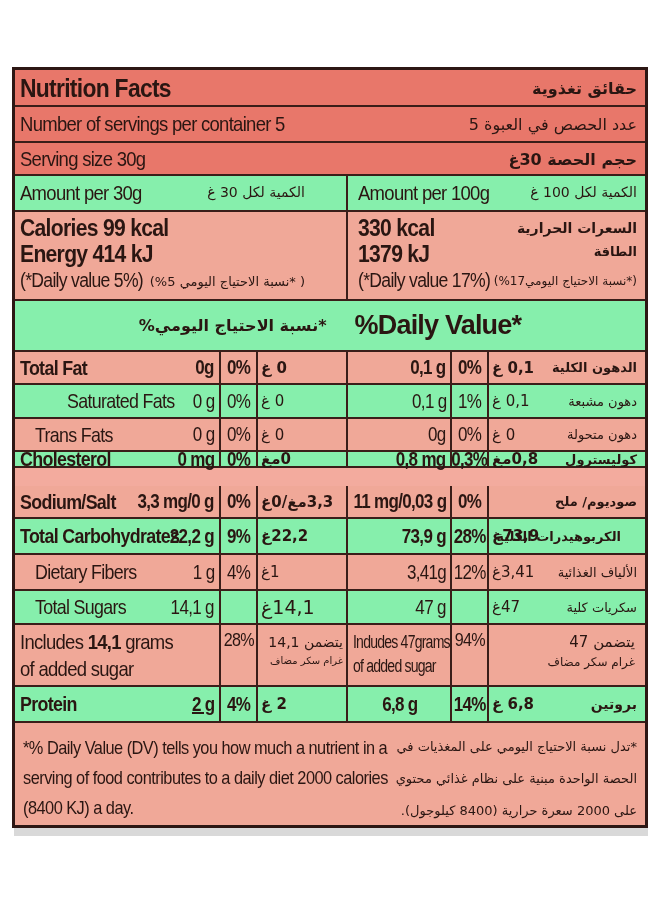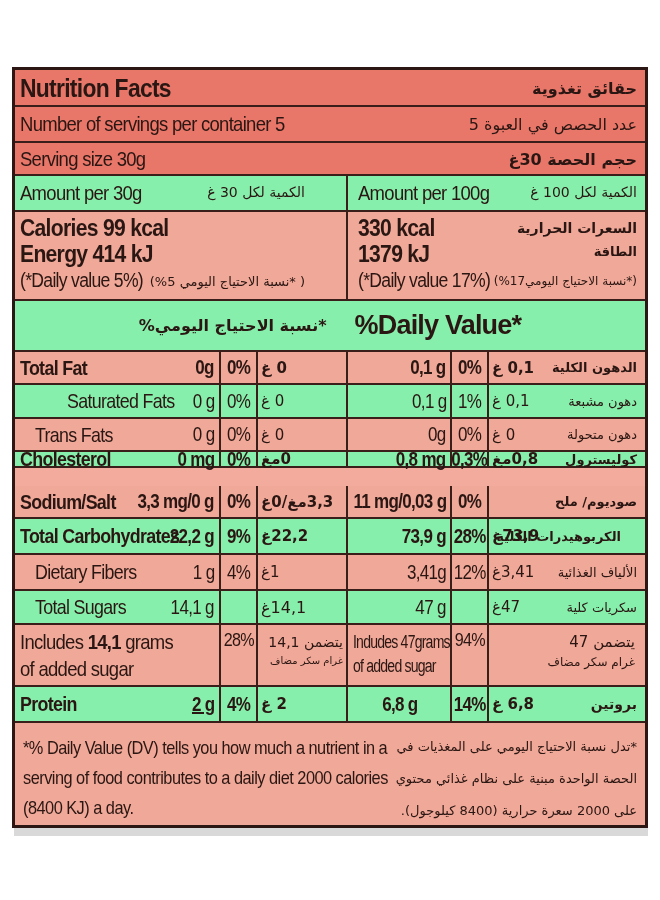--- a/index.html
+++ b/index.html
@@ -312,21 +312,21 @@
         </div>
         <div class="cell r" style="left:0;width:199px;">
           <span class="in ">14,1 g</span>
         </div>
         <div class="vline" style="left:204px;"></div>
         <div class="cell c" style="left:206px;width:35px;">
           <span class="in "></span>
         </div>
         <div class="vline" style="left:241px;"></div>
         <div class="cell l" style="left:246px;">
-          <span class="ar " style="font-size:16px;text-align:center;">14,1غ</span>
+          <span class="ar " style="font-size:19px;text-align:center;">14,1غ</span>
         </div>
         <div class="vline" style="left:331px;"></div>
         <div class="cell r" style="left:333px;width:98px;">
           <span class="in ">47 g</span>
         </div>
         <div class="vline" style="left:435px;"></div>
         <div class="cell c" style="left:437px;width:35px;">
           <span class="in "></span>
         </div>
         <div class="vline" style="left:472px;"></div>

